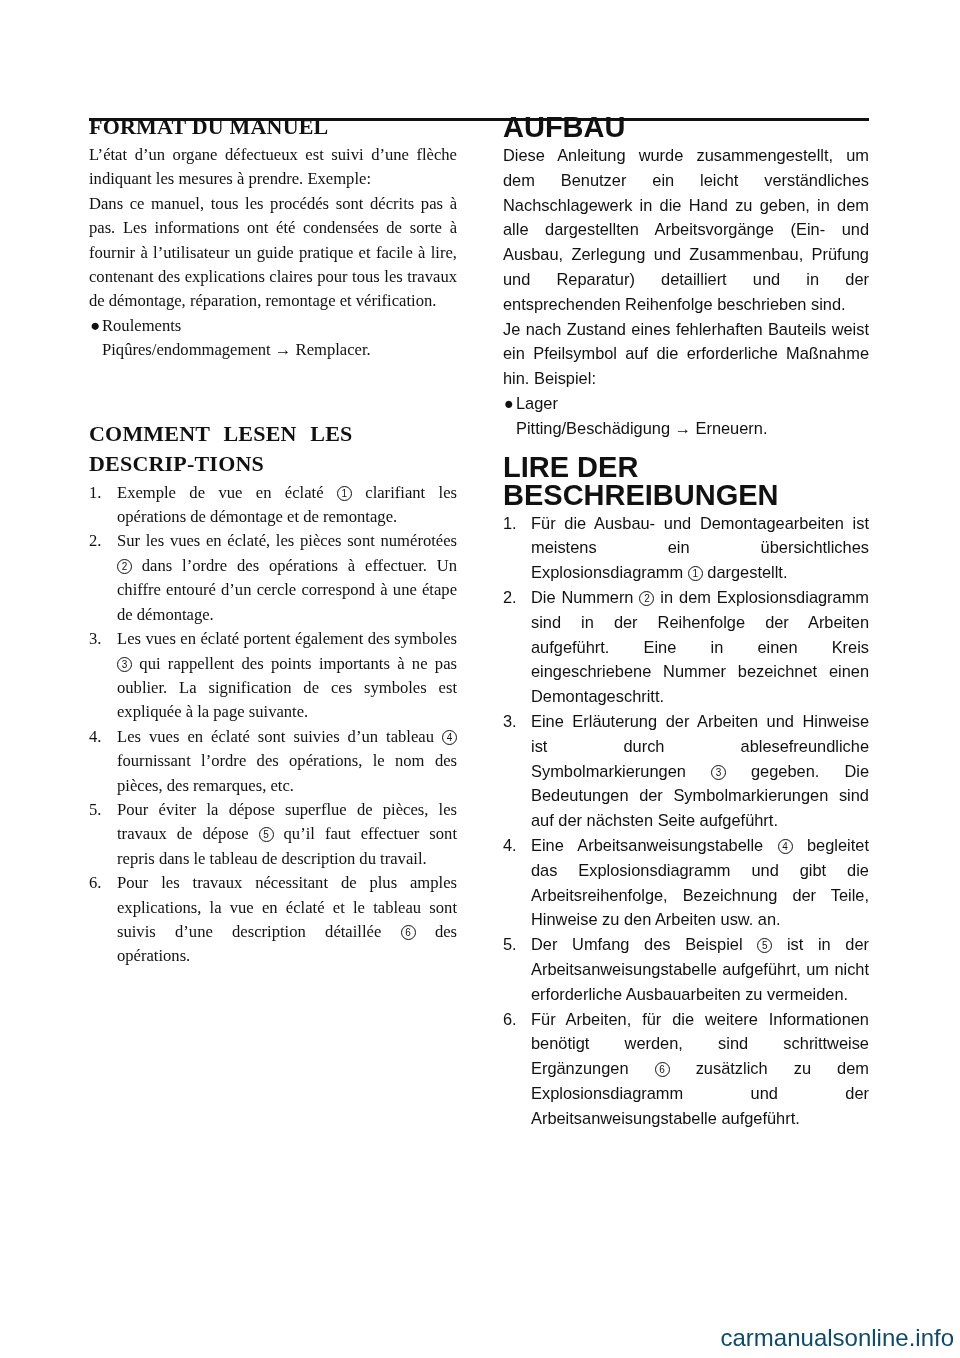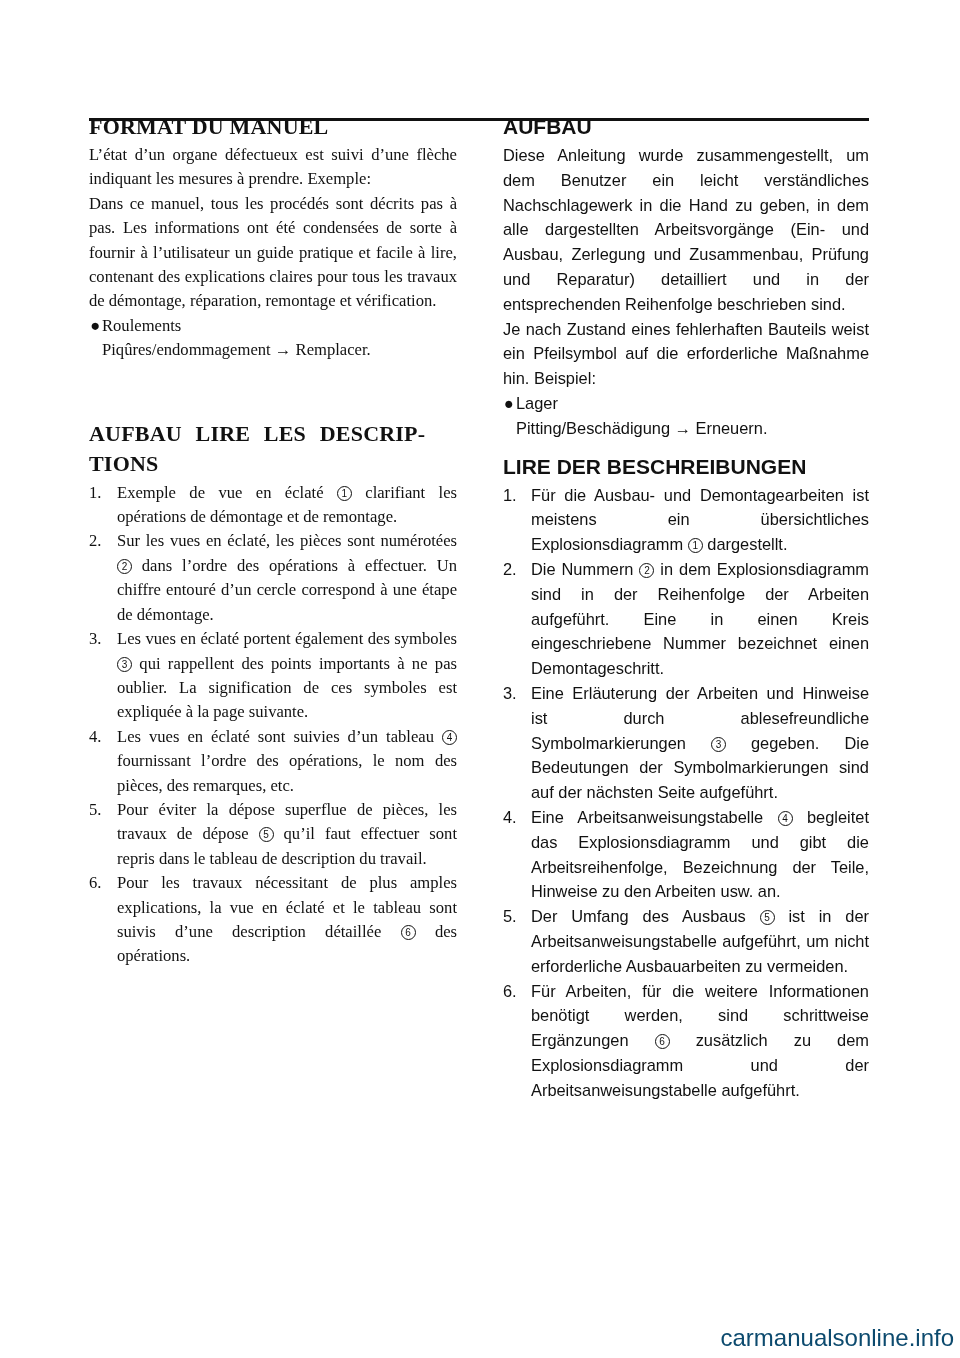--- a/index.html
+++ b/index.html
@@ -2,21 +2,21 @@
 <html><head>
 <meta charset="utf-8">
 <style>
   html, body { margin: 0; padding: 0; background: #ffffff; }
   body { width: 960px; height: 1358px; position: relative; overflow: hidden; color: #111; }
   .rule { position: absolute; left: 89px; top: 118px; width: 780px; height: 3px; background: #111; }
   .col { position: absolute; top: 113px; }
   .col-fr { left: 89px; width: 368px; font-family: "Liberation Serif", "DejaVu Serif", serif; font-size: 16.6px; line-height: 24.4px; }
   .col-de { left: 503px; width: 366px; font-family: "Liberation Sans", "DejaVu Sans", sans-serif; font-size: 16.4px; line-height: 24.8px; }
   .col-fr h2 { font-family: "Liberation Serif", serif; font-weight: bold; font-size: 22px; line-height: 28px; margin: 0 0 2px 0; letter-spacing: 0.2px; }
-  .col-de h2 { font-family: "Liberation Sans", sans-serif; font-weight: bold; font-size: 21px; line-height: 28px; margin: 0 0 2px 0; }
+  .col-de h2 { font-family: "Liberation Sans", sans-serif; font-weight: bold; font-size: 29px; line-height: 28px; margin: 0 0 2px 0; }
   .col-fr h2.h-second { margin-top: 56px; word-spacing: 8px; line-height: 30px; }
   .col-de h2.h-second { margin-top: 12px; }
   p { margin: 0; text-align: justify; }
   .bullet { position: relative; padding-left: 13px; }
   .bullet .dot { position: absolute; left: 1px; top: 0; }
   .bullet-sub { padding-left: 13px; }
   ol { list-style: none; margin: 0; padding: 0; }
   ol li { position: relative; padding-left: 28px; text-align: justify; }
   ol li .num { position: absolute; left: 0; top: 0; }
   .circ { display: inline-block; width: 13px; height: 13px; border: 1px solid #111; border-radius: 50%; font-size: 10px; line-height: 13px; text-align: center; vertical-align: 1px; font-family: "Liberation Sans", sans-serif; }
@@ -30,21 +30,21 @@
 <div class="col col-fr">
   <h2>FORMAT DU MANUEL</h2>
   <p style="text-align:justify">L’état d’un organe défectueux est suivi d’une flèche indiquant les mesures à prendre. Exemple:</p>
   <p>Dans ce manuel, tous les procédés sont décrits pas à pas. Les informations ont été condensées de sorte à fournir à l’utilisateur un guide pratique et facile à lire, contenant des explications claires pour tous les travaux de démontage, réparation, remontage et vérification.</p>
   <div class="bullet">
     <span class="dot">●</span>
     <span>Roulements</span>
   </div>
   <div class="bullet-sub">Piqûres/endommagement → Remplacer.</div>
 
-  <h2 class="h-second">AUFBAU LIRE LES DESCRIP-TIONS</h2>
+  <h2 class="h-second">COMMENT LESEN LES DESCRIP-TIONS</h2>
   <ol>
     <li><span class="num">1.</span><span>Exemple de vue en éclaté</span> <span class="circ">1</span> <span>clarifiant les opérations de démontage et de remontage.</span></li>
     <li><span class="num">2.</span><span>Sur les vues en éclaté, les pièces sont numérotées</span> <span class="circ">2</span> <span>dans l’ordre des opérations à effectuer. Un chiffre entouré d’un cercle correspond à une étape de démontage.</span></li>
     <li><span class="num">3.</span><span>Les vues en éclaté portent également des symboles</span> <span class="circ">3</span> <span>qui rappellent des points importants à ne pas oublier. La signification de ces symboles est expliquée à la page suivante.</span></li>
     <li><span class="num">4.</span><span>Les vues en éclaté sont suivies d’un tableau</span> <span class="circ">4</span> <span>fournissant l’ordre des opérations, le nom des pièces, des remarques, etc.</span></li>
     <li><span class="num">5.</span><span>Pour éviter la dépose superflue de pièces, les travaux de dépose</span> <span class="circ">5</span> <span>qu’il faut effectuer sont repris dans le tableau de description du travail.</span></li>
     <li><span class="num">6.</span><span>Pour les travaux nécessitant de plus amples explications, la vue en éclaté et le tableau sont suivis d’une description détaillée</span> <span class="circ">6</span> <span>des opérations.</span></li>
   </ol>
 </div>
 
@@ -57,18 +57,18 @@
     <span>Lager</span>
   </div>
   <div class="bullet-sub">Pitting/Beschädigung → Erneuern.</div>
 
   <h2 class="h-second">LIRE DER BESCHREIBUNGEN</h2>
   <ol>
     <li><span class="num">1.</span><span>Für die Ausbau- und Demontagearbeiten ist meistens ein übersichtliches Explosionsdiagramm</span> <span class="circ">1</span> <span>dargestellt.</span></li>
     <li><span class="num">2.</span><span>Die Nummern</span> <span class="circ">2</span> <span>in dem Explosionsdiagramm sind in der Reihenfolge der Arbeiten aufgeführt. Eine in einen Kreis eingeschriebene Nummer bezeichnet einen Demontageschritt.</span></li>
     <li><span class="num">3.</span><span>Eine Erläuterung der Arbeiten und Hinweise ist durch ablesefreundliche Symbolmarkierungen</span> <span class="circ">3</span> <span>gegeben. Die Bedeutungen der Symbolmarkierungen sind auf der nächsten Seite aufgeführt.</span></li>
     <li><span class="num">4.</span><span>Eine Arbeitsanweisungstabelle</span> <span class="circ">4</span> <span>begleitet das Explosionsdiagramm und gibt die Arbeitsreihenfolge, Bezeichnung der Teile, Hinweise zu den Arbeiten usw. an.</span></li>
-    <li><span class="num">5.</span><span>Der Umfang des Ausbaus</span> <span class="circ">5</span> <span>ist in der Arbeitsanweisungstabelle aufgeführt, um nicht erforderliche Ausbauarbeiten zu vermeiden.</span></li>
+    <li><span class="num">5.</span><span>Der Umfang des Beispiel</span> <span class="circ">5</span> <span>ist in der Arbeitsanweisungstabelle aufgeführt, um nicht erforderliche Ausbauarbeiten zu vermeiden.</span></li>
     <li><span class="num">6.</span><span>Für Arbeiten, für die weitere Informationen benötigt werden, sind schrittweise Ergänzungen</span> <span class="circ">6</span> <span>zusätzlich zu dem Explosionsdiagramm und der Arbeitsanweisungstabelle aufgeführt.</span></li>
   </ol>
 </div>
 
 <div class="watermark">carmanualsonline.info</div>
 
 </body></html>

